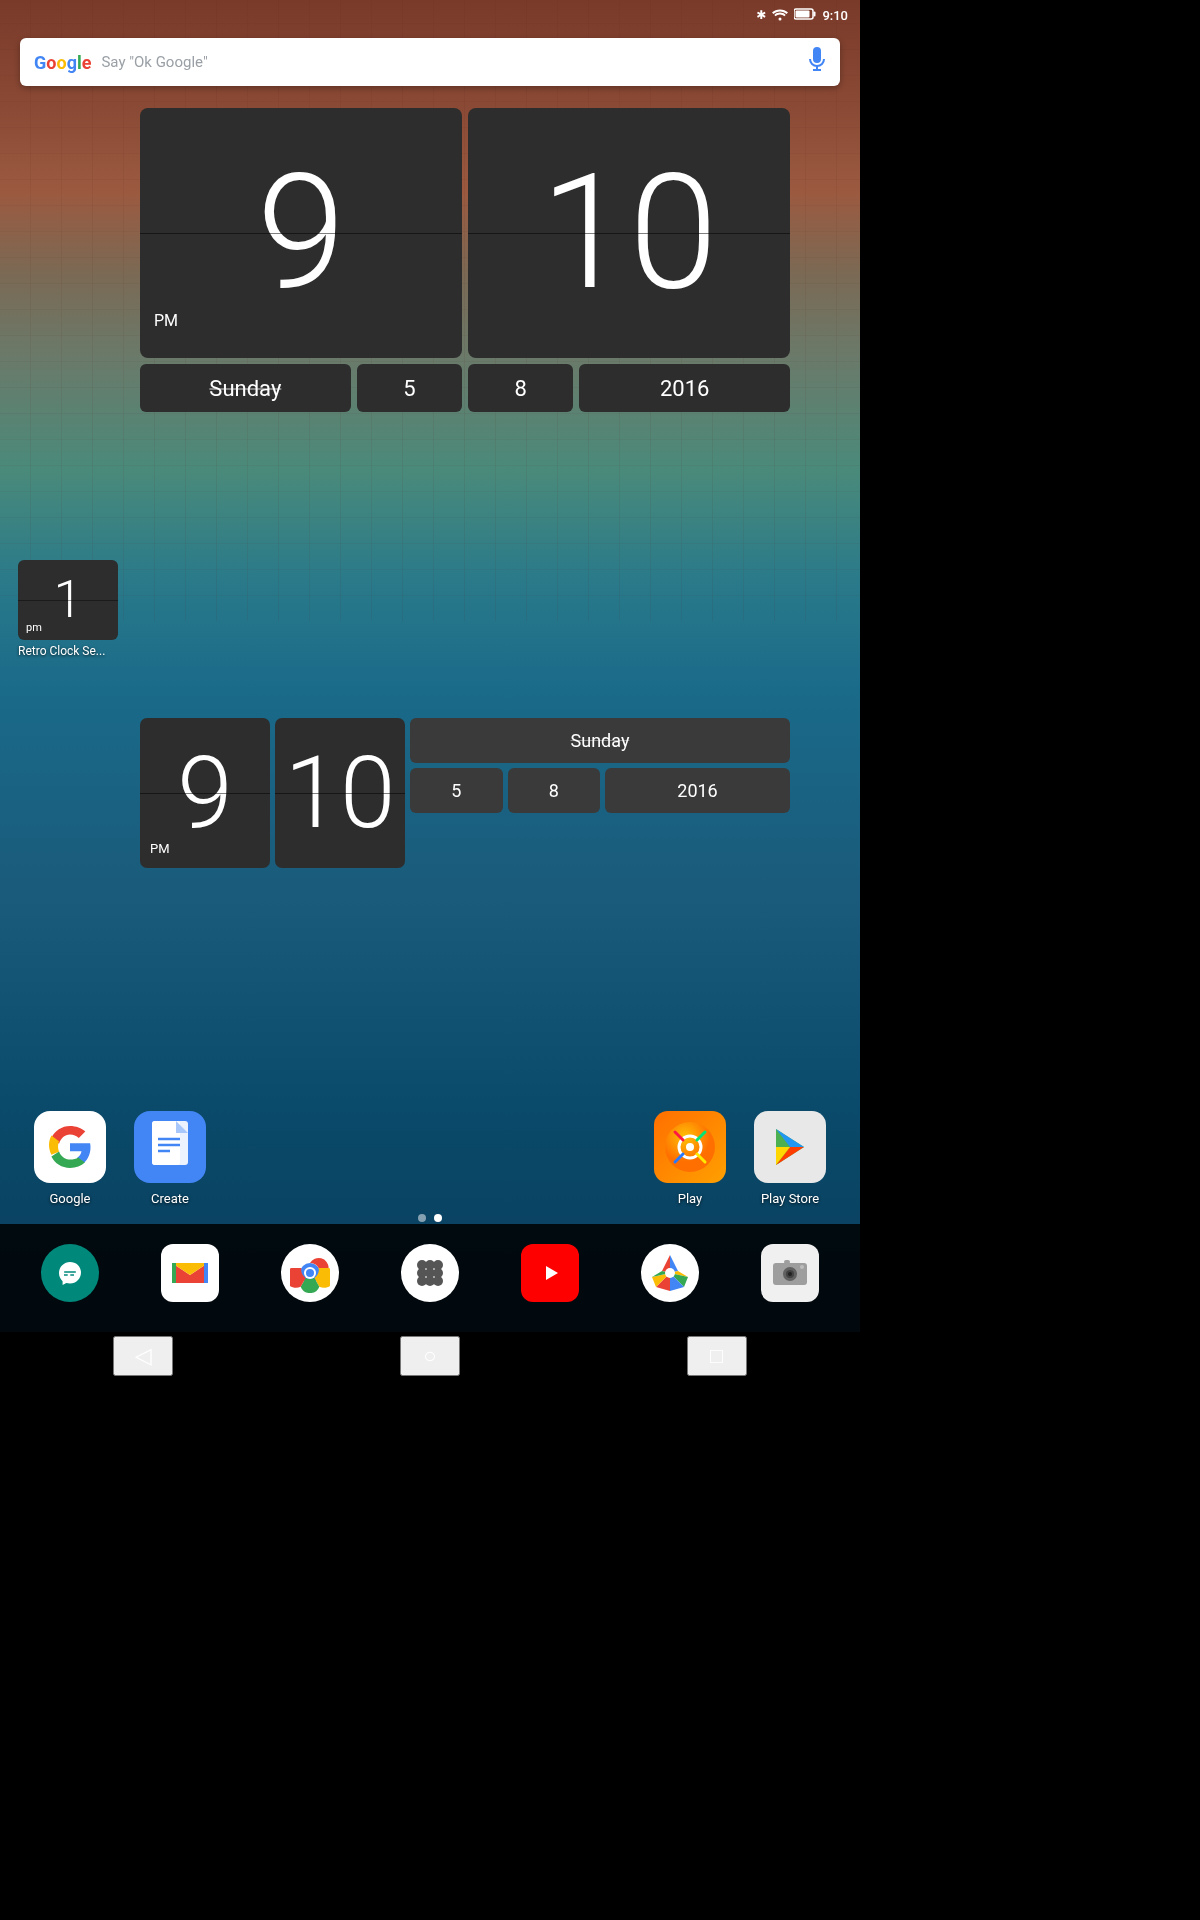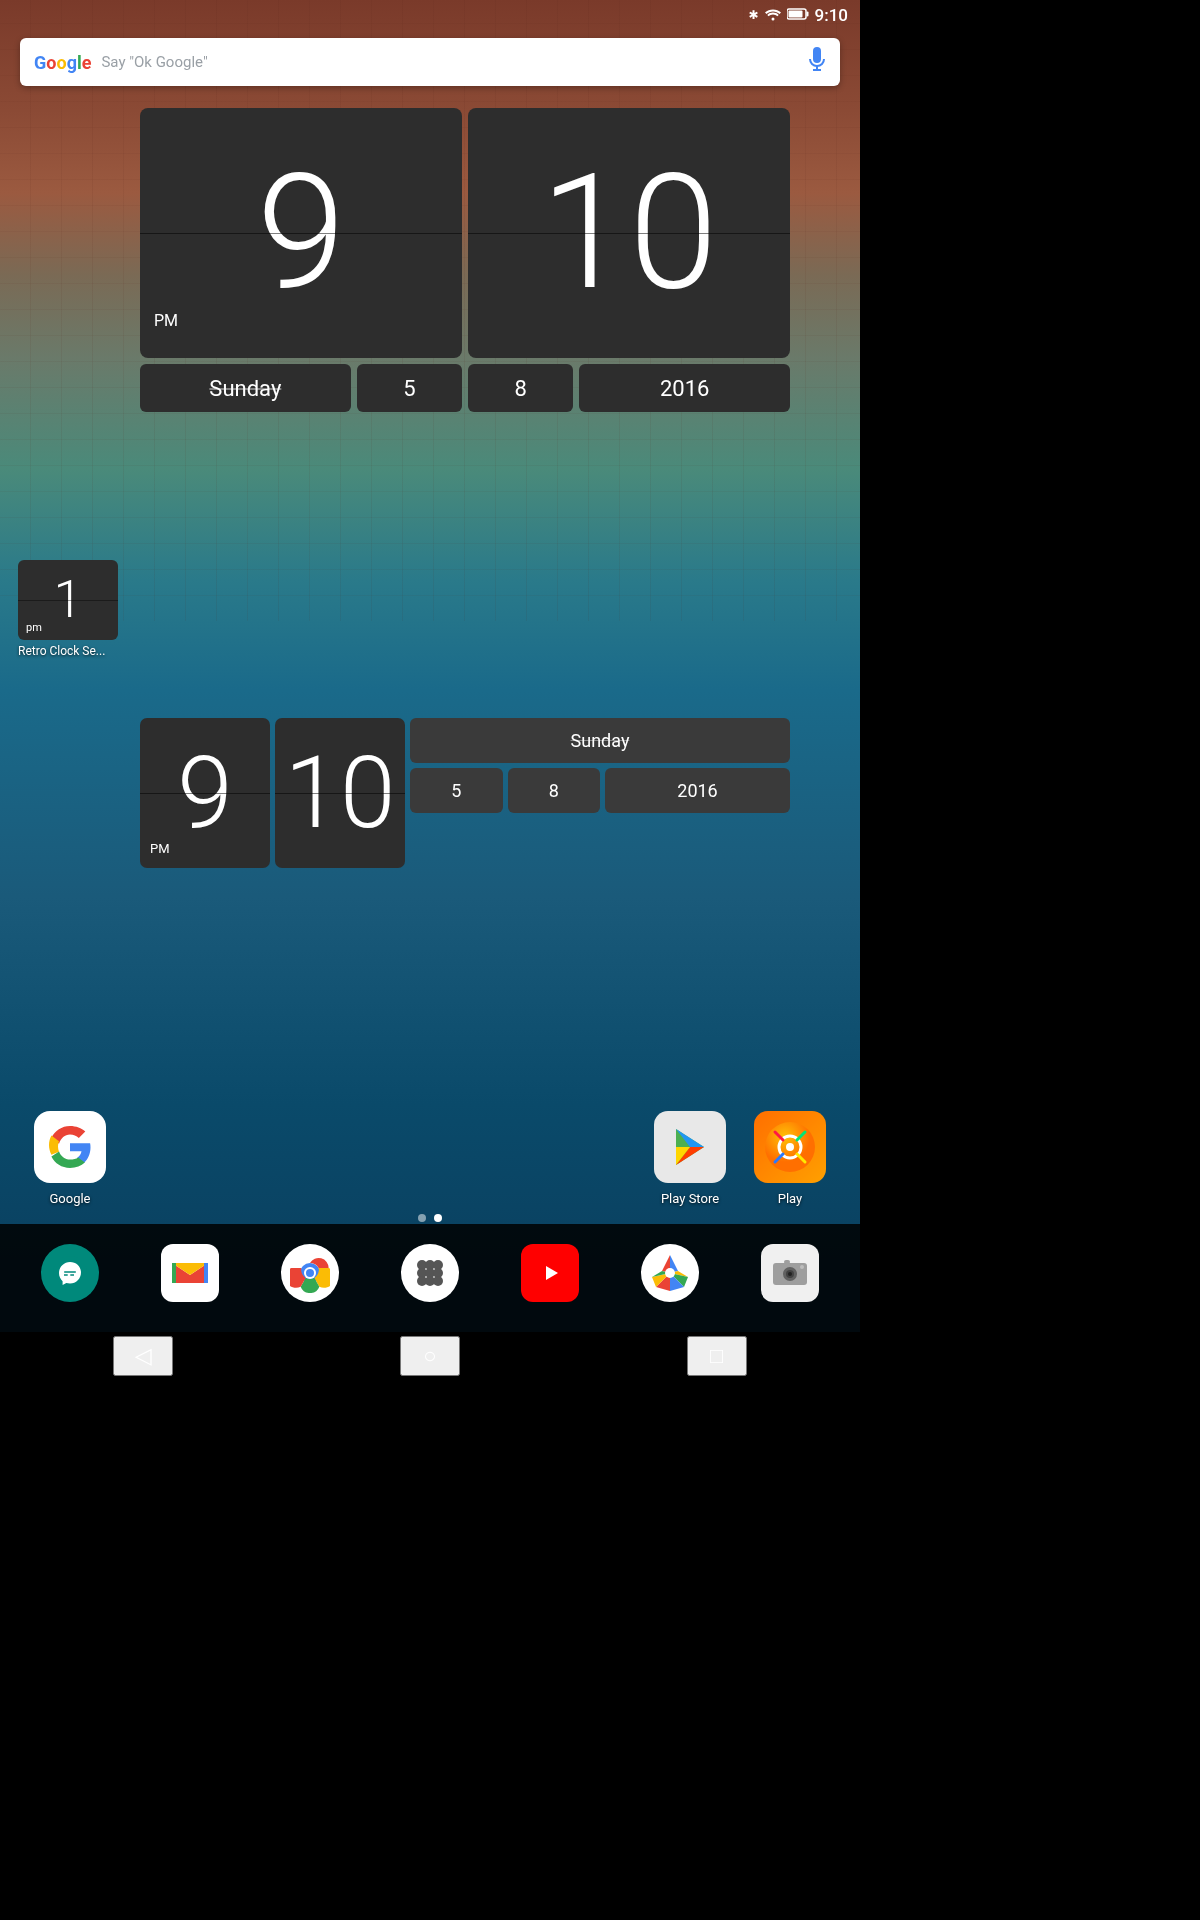--- a/index.html
+++ b/index.html
@@ -45,21 +45,21 @@
       padding: 0 12px;
       z-index: 100;
     }
     .status-icons {
       display: flex;
       align-items: center;
       gap: 6px;
     }
     .status-time {
       color: white;
-      font-size: 17px;
+      font-size: 13px;
       font-weight: 500;
     }
     .status-icon {
       color: white;
       font-size: 12px;
     }
 
     
     #search-bar {
       position: absolute;
@@ -562,34 +562,35 @@
         <path d="M21 8.5c3.5 0 6.5 1.3 8.8 3.4l6.5-6.5C32.5 2.2 27.1 0 21 0 12.8 0 5.8 4.8 2.4 11.8l7.6 5.9C11.7 12.3 15.9 8.5 21 8.5z" fill="#EA4335"></path>
         <path d="M41.5 21.5c0-1.5-.1-2.9-.4-4.3H21v8.1h11.5c-.5 2.7-2 5-4.3 6.5l6.7 5.2C38.8 33.4 41.5 27.8 41.5 21.5z" fill="#4285F4"></path>
         <path d="M10 25.7C9.4 24.1 9 22.3 9 20.5s.4-3.6 1-5.2L2.4 9.4C.9 12.3 0 15.6 0 19.1c0 3.5.9 6.8 2.4 9.7L10 25.7z" fill="#FBBC05"></path>
         <path d="M21 42c6.1 0 11.2-2 14.9-5.4l-6.7-5.2c-2.1 1.4-4.8 2.2-8.2 2.2-5.1 0-9.4-3.5-10.9-8.1L2.4 30.6C5.8 37.6 12.8 42 21 42z" fill="#34A853"></path>
         <path d="M0 0h42v42H0z" fill="none"></path>
       </svg>
     </div>
     <span class="app-icon-label">Google</span>
   </div>
 
+  <div class="app-icon-item">
+    <div class="app-icon-circle icon-create" style="background:#4285F4;">
+      <svg width="44" height="52" viewBox="0 0 44 52">
+        <rect x="4" y="0" width="36" height="44" rx="3" fill="white" opacity="0.9"></rect>
+        <rect x="4" y="0" width="28" height="44" rx="3" fill="white"></rect>
+        <path d="M28 0l12 12H28V0z" fill="#A8C7FA"></path>
+        <line x1="10" y1="18" x2="32" y2="18" stroke="#4285F4" stroke-width="2.5"></line>
+        <line x1="10" y1="24" x2="32" y2="24" stroke="#4285F4" stroke-width="2.5"></line>
+        <line x1="10" y1="30" x2="22" y2="30" stroke="#4285F4" stroke-width="2.5"></line>
+      </svg>
+    </div>
+    <span class="app-icon-label">Create</span>
+  </div>
 
   <div style="flex:1;"></div>
-
-  <div class="app-icon-item">
-    <div class="app-icon-circle icon-playstore" style="background:#e8e8e8;border-radius:14px;">
-      <svg width="44" height="44" viewBox="0 0 44 44">
-        <polygon points="8,4 8,40 36,22" fill="#4CAF50"></polygon>
-        <polygon points="8,4 36,22 22,22" fill="#2196F3"></polygon>
-        <polygon points="8,40 22,22 36,22" fill="#FF3D00"></polygon>
-        <polygon points="8,22 8,40 22,22" fill="#FFD600"></polygon>
-      </svg>
-    </div>
-    <span class="app-icon-label">Play Store</span>
-  </div>
 
   <div class="app-icon-item">
     <div class="app-icon-circle" style="background:linear-gradient(135deg,#FF6F00,#FFA000);border-radius:14px;position:relative;overflow:hidden;">
 
       <svg width="50" height="50" viewBox="0 0 50 50">
         <circle cx="25" cy="25" r="25" fill="url(#pg)"></circle>
         <defs>
           <radialGradient id="pg" cx="40%" cy="30%">
             <stop offset="0%" stop-color="#FFC107"></stop>
             <stop offset="100%" stop-color="#FF6F00"></stop>
@@ -599,20 +600,32 @@
         <circle cx="25" cy="25" r="11" fill="none" stroke="white" stroke-width="3"></circle>
         <circle cx="25" cy="25" r="4" fill="white"></circle>
 
         <line x1="10" y1="10" x2="18" y2="18" stroke="#FF1744" stroke-width="3" stroke-linecap="round"></line>
         <line x1="40" y1="10" x2="32" y2="18" stroke="#00E676" stroke-width="3" stroke-linecap="round"></line>
         <line x1="10" y1="40" x2="18" y2="32" stroke="#2979FF" stroke-width="3" stroke-linecap="round"></line>
         <line x1="40" y1="40" x2="32" y2="32" stroke="#FFEA00" stroke-width="3" stroke-linecap="round"></line>
       </svg>
     </div>
     <span class="app-icon-label">Play</span>
+  </div>
+
+  <div class="app-icon-item">
+    <div class="app-icon-circle icon-playstore" style="background:#e8e8e8;border-radius:14px;">
+      <svg width="44" height="44" viewBox="0 0 44 44">
+        <polygon points="8,4 8,40 36,22" fill="#4CAF50"></polygon>
+        <polygon points="8,4 36,22 22,22" fill="#2196F3"></polygon>
+        <polygon points="8,40 22,22 36,22" fill="#FF3D00"></polygon>
+        <polygon points="8,22 8,40 22,22" fill="#FFD600"></polygon>
+      </svg>
+    </div>
+    <span class="app-icon-label">Play Store</span>
   </div>
 </div>
 
 <div id="page-indicators" style="bottom: 158px;">
   <div class="page-dot"></div>
   <div class="page-dot active"></div>
 </div>
 
 <div id="dock" style="bottom: 48px; height: 108px;">
 

